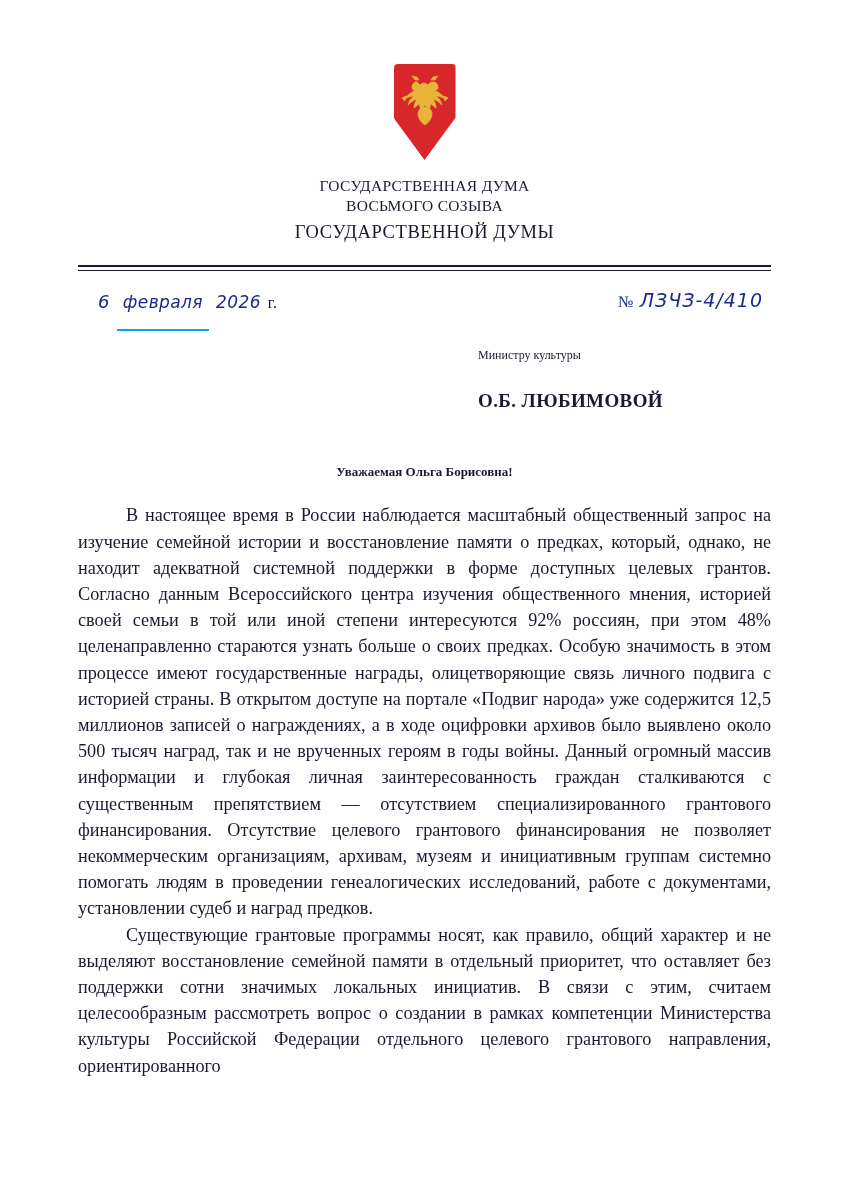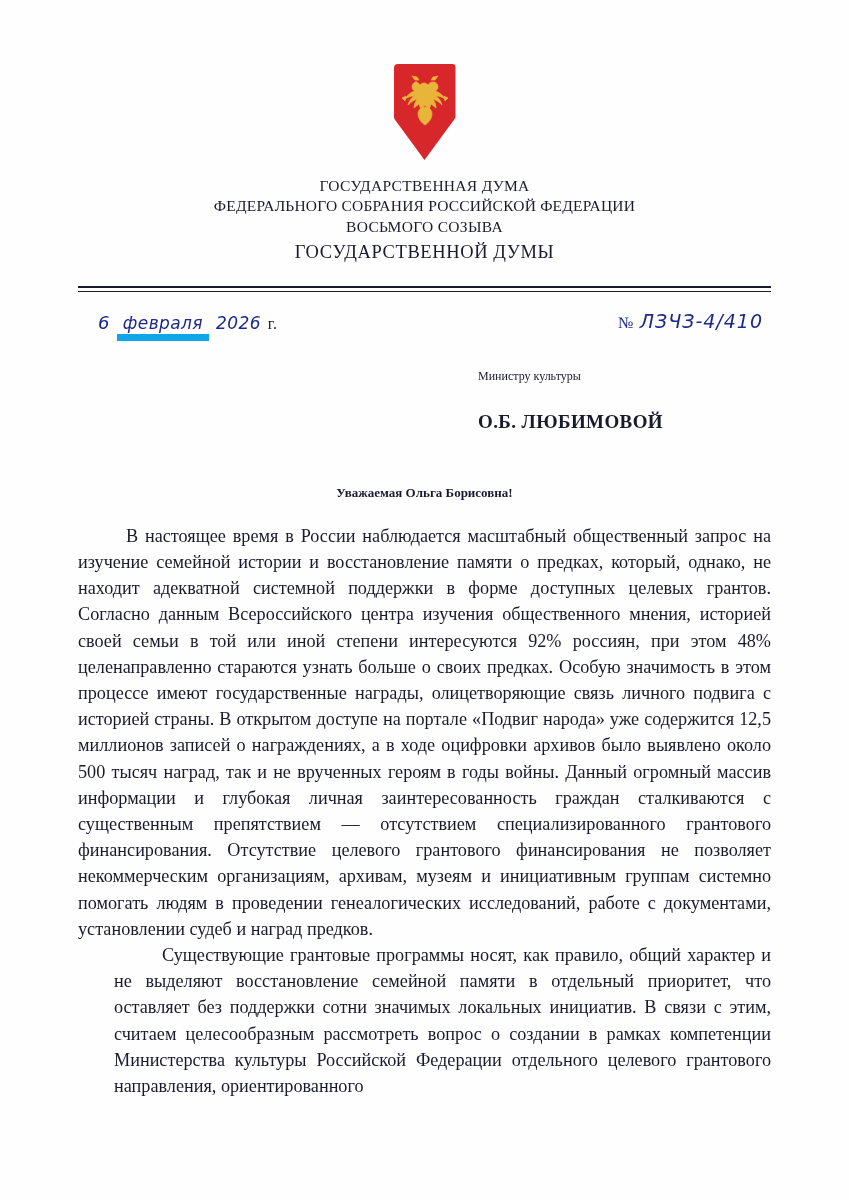--- a/index.html
+++ b/index.html
@@ -100,22 +100,22 @@
   .date-block {
     position: absolute;
     left: 20px;
     top: 8px;
     display: flex;
     align-items: baseline;
     gap: 7px;
   }
   .date-day { font-size: 18px; }
   .date-month {
-    border-bottom: 7px solid #0ea5e9;
-    padding: 0 6px 1px 6px;
+    border-bottom: 2px solid #0ea5e9;
+    padding: 0 6px 17px 6px;
   }
   .date-year { font-size: 17px; }
   .date-g {
     font-family: "Liberation Serif", serif;
     font-style: normal;
     color: #1a1a2e;
     font-size: 16px;
   }
   .num-block {
     position: absolute;
@@ -164,21 +164,21 @@
     margin-top: 22px;
     font-size: 18.2px;
     line-height: 1.44;
     text-align: justify;
     text-justify: inter-word;
   }
   .body-text p {
     margin: 0;
     text-indent: 48px;
   }
-  .body-text p + p { margin-top: 0; margin-left: 36px; }
+  .body-text p + p { margin-top: 0; }
 </style>
 </head>
 <body>
 
 <div class="page">
 
   <div class="emblem-wrap">
     <div class="emblem">
       <div class="shield"></div>
       <svg class="eagle" viewBox="0 0 48 62">
@@ -187,21 +187,20 @@
           <path d="M16 8 c-3 0 -5 2 -5 5 c0 2 1 3 3 4 c-4 1 -8 4 -10 8 c3 -2 6 -3 9 -3 c-3 2 -5 5 -6 9 c3 -3 6 -5 9 -6 c-2 3 -3 6 -3 9 l5 -4 l2 6 l4 -5 l4 5 l2 -6 l5 4 c0 -3 -1 -6 -3 -9 c3 1 6 3 9 6 c-1 -4 -3 -7 -6 -9 c3 0 6 1 9 3 c-2 -4 -6 -7 -10 -8 c2 -1 3 -2 3 -4 c0 -3 -2 -5 -5 -5 c-2 0 -4 1 -5 3 c-1 -1 -2 -2 -4 -2 c-2 0 -3 1 -4 2 c-1 -2 -3 -3 -5 -3 z"></path>
           <path d="M24 33 c-4 0 -7 3 -7 7 c0 5 4 9 7 11 c3 -2 7 -6 7 -11 c0 -4 -3 -7 -7 -7 z"></path>
           <path d="M5 22 l-4 2 l3 3 z M43 22 l4 2 l-3 3 z"></path>
         </g>
       </svg>
     </div>
   </div>
 
   <div class="hdr">
     <div class="l1">ГОСУДАРСТВЕННАЯ ДУМА</div>
-    <div class="l2">ФЕДЕРАЛЬНОГО СОБРАНИЯ РОССИЙСКОЙ ФЕДЕРАЦИИ</div>
     <div class="l3">ВОСЬМОГО СОЗЫВА</div>
     <div class="deputy-sub">ГОСУДАРСТВЕННОЙ ДУМЫ</div>
   </div>
 
   <div class="rule"></div>
 
   <div class="meta-row">
     <div class="date-block hand">
       <span class="date-day">6</span>
       <span class="date-month">февраля</span>

